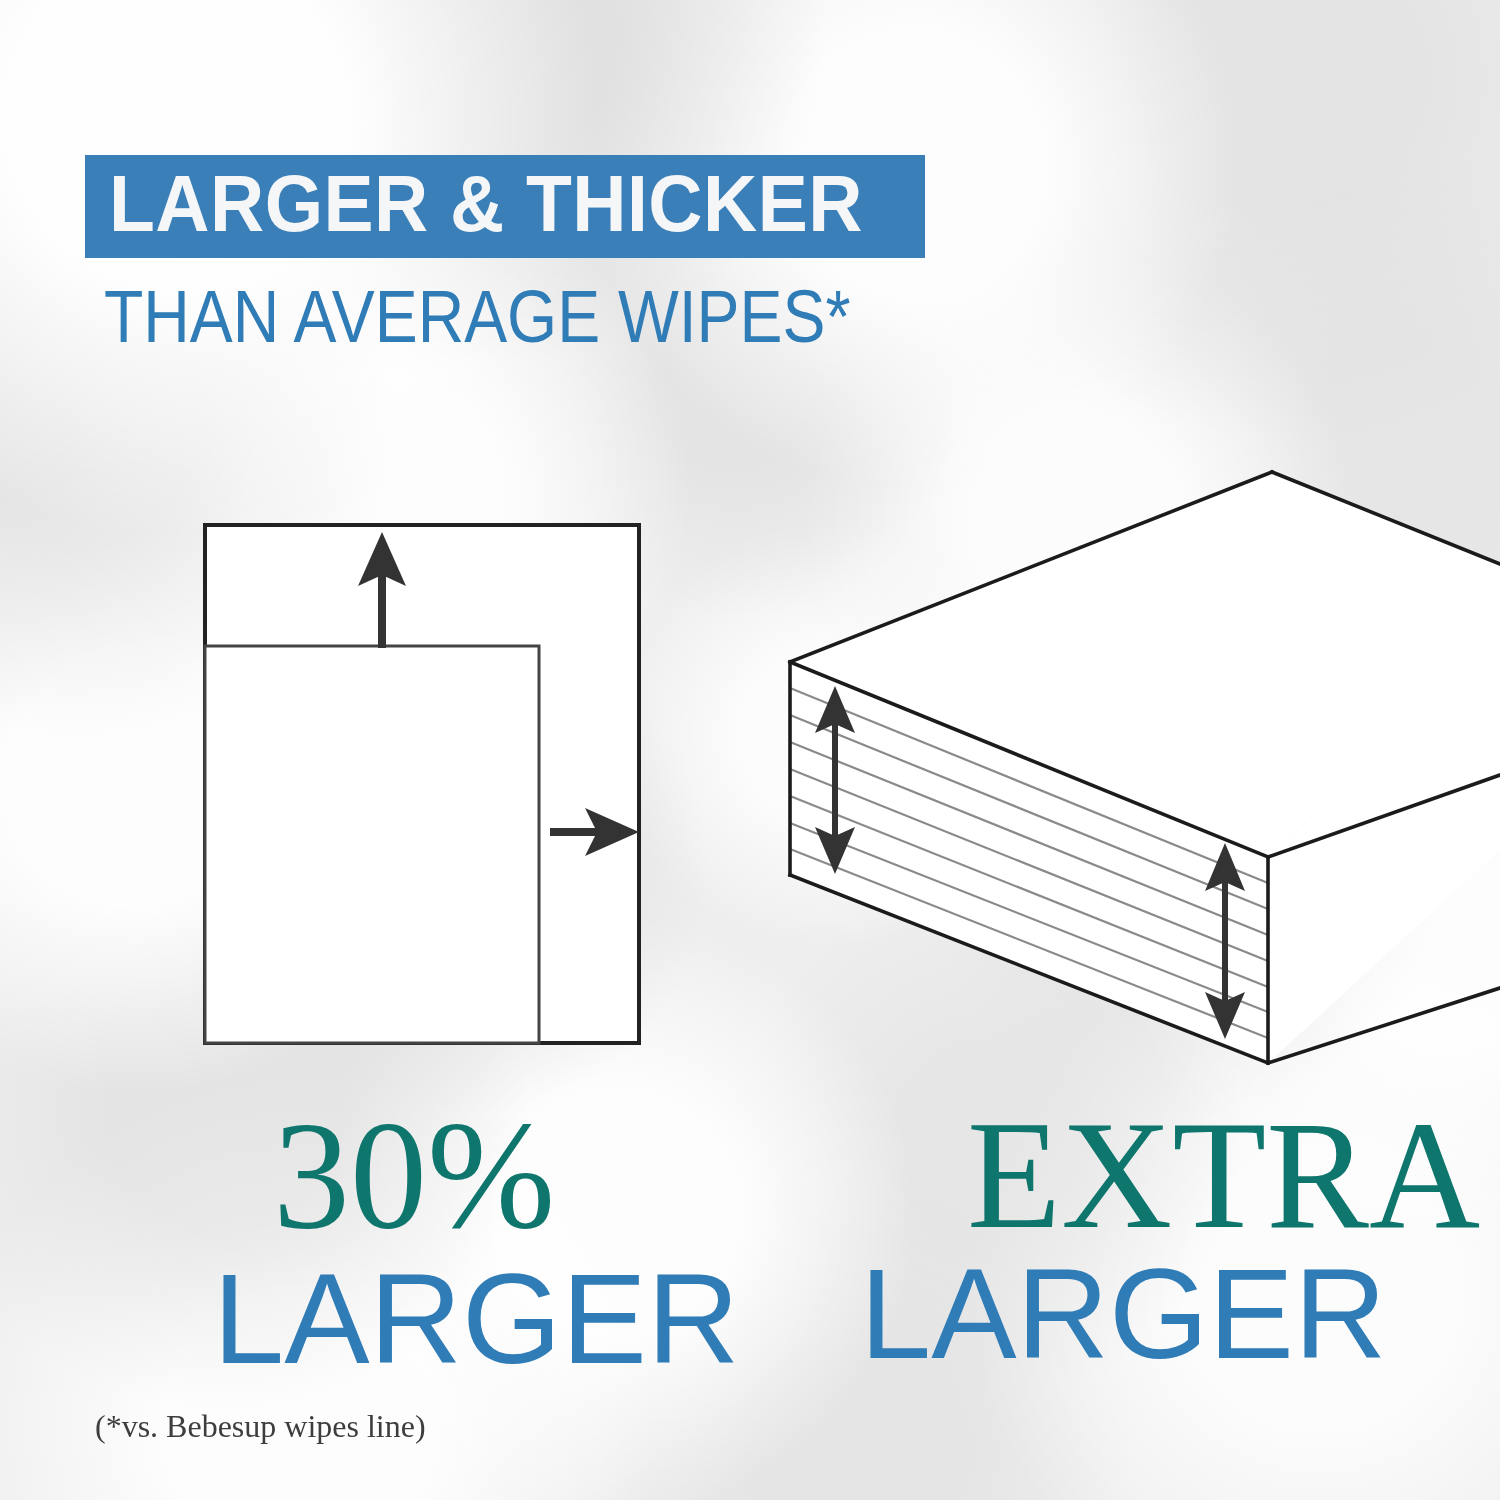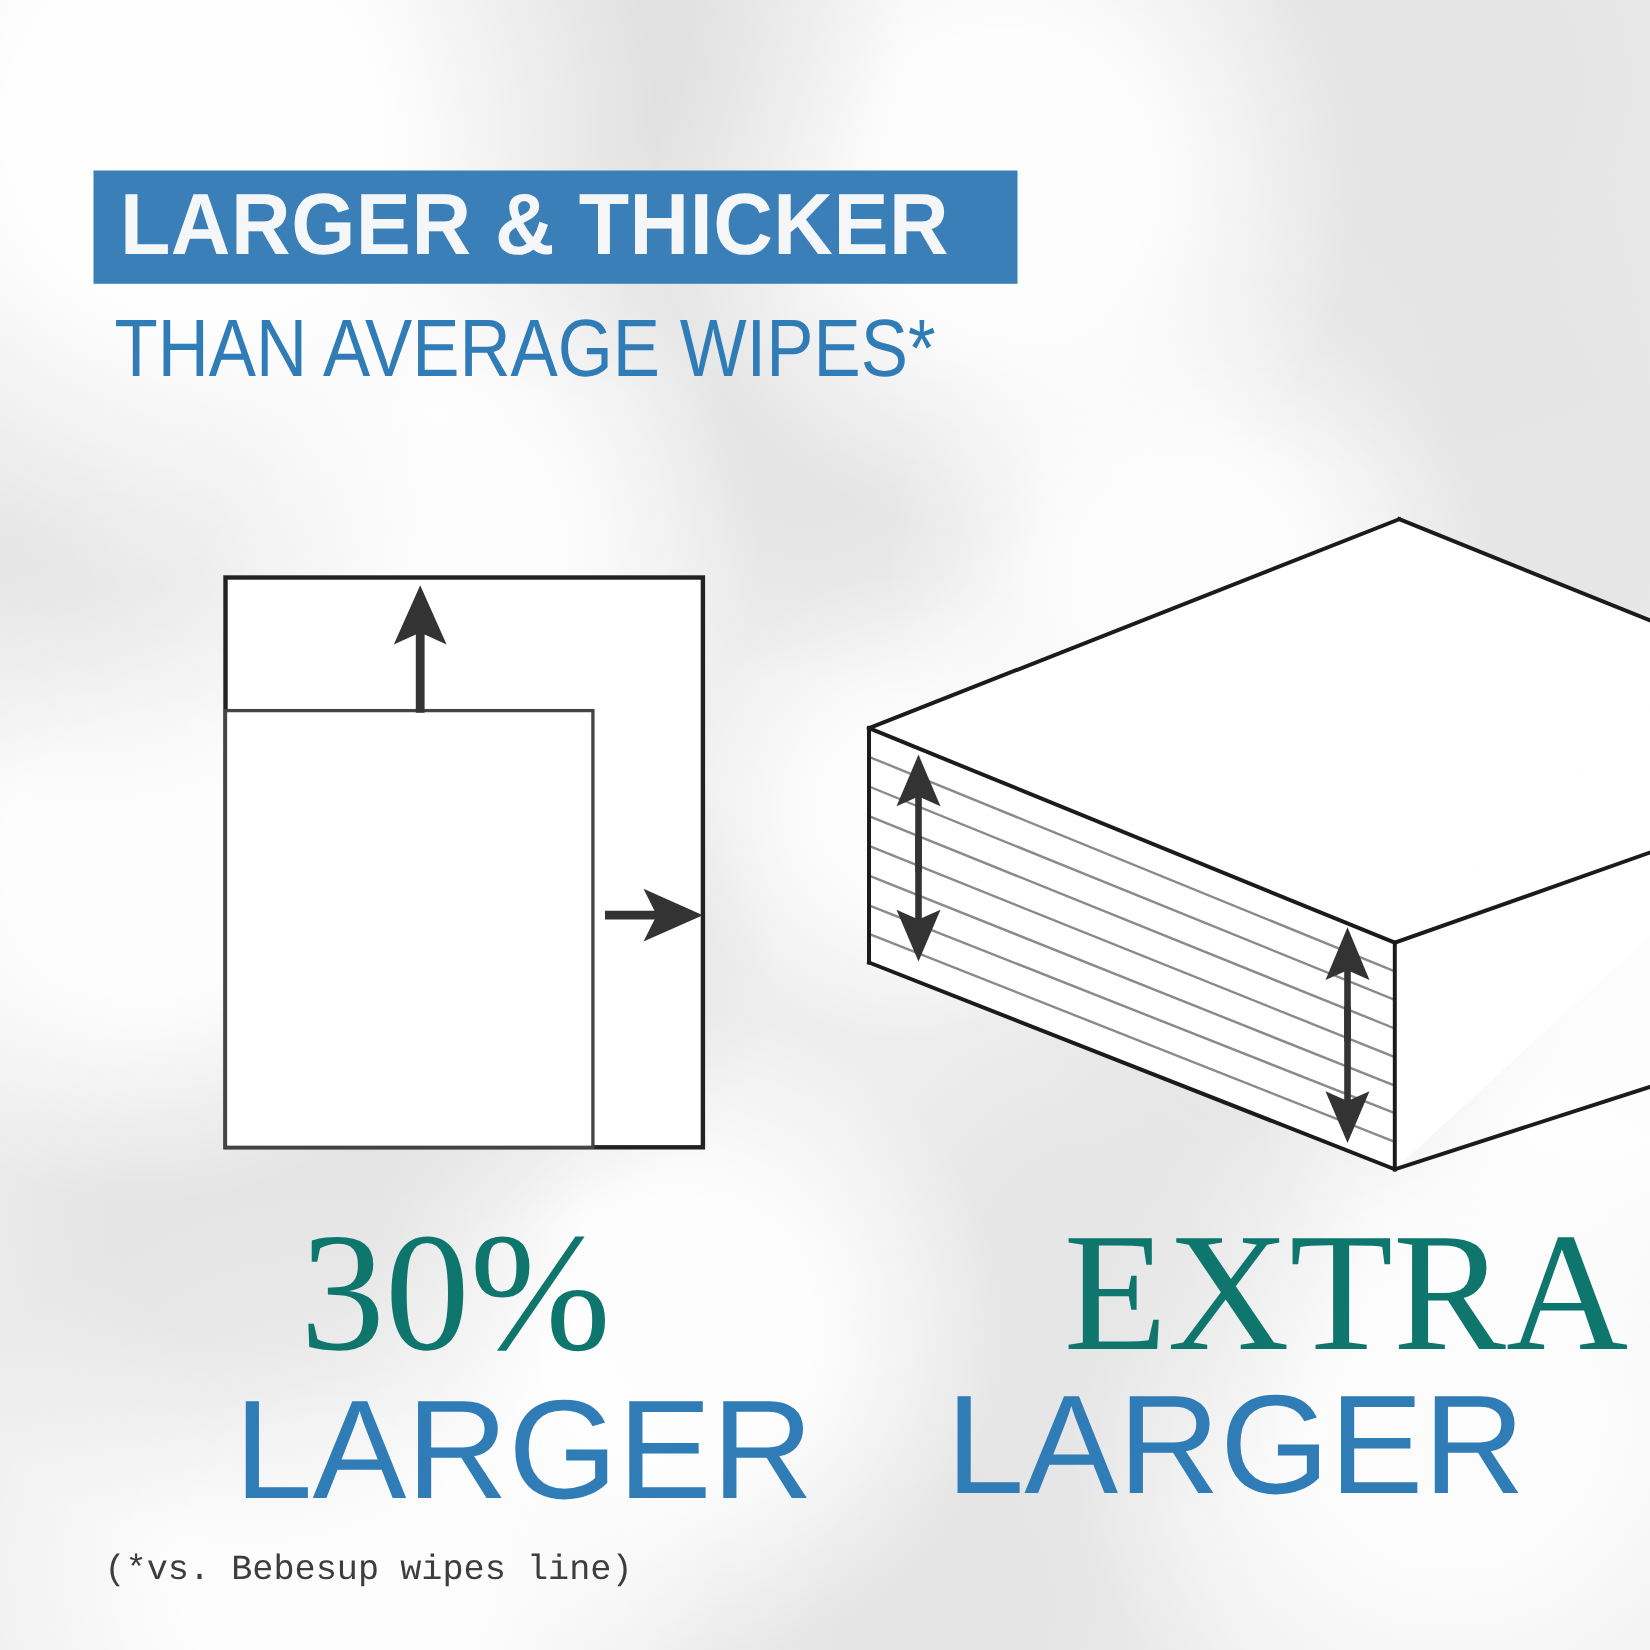--- a/index.html
+++ b/index.html
@@ -103,21 +103,21 @@
   }
   #stat-30       { left: 273px;  top: 1098px; }
   #stat-larger   { left: 213px;  top: 1255px; }
   #stat-extra    { left: 923px;  top: 1098px; margin-left: 44px; }
   #stat-thicker  { left: 860px;  top: 1250px; }
 
   .footnote {
     position: absolute;
     left: 95px;
     top: 1408px;
-    font-family: Liberation Mono, monospace;
+    font-family: Liberation Serif, serif;
     font-weight: normal;
     font-size: 32px;
     color: #3d3d3d;
     white-space: nowrap;
   }
 
   
   svg.diagram {
     position: absolute;
     overflow: visible;

